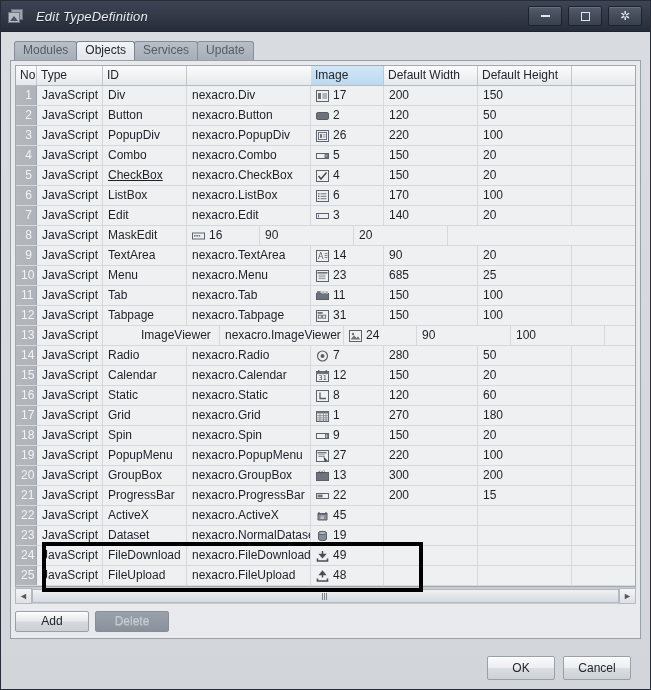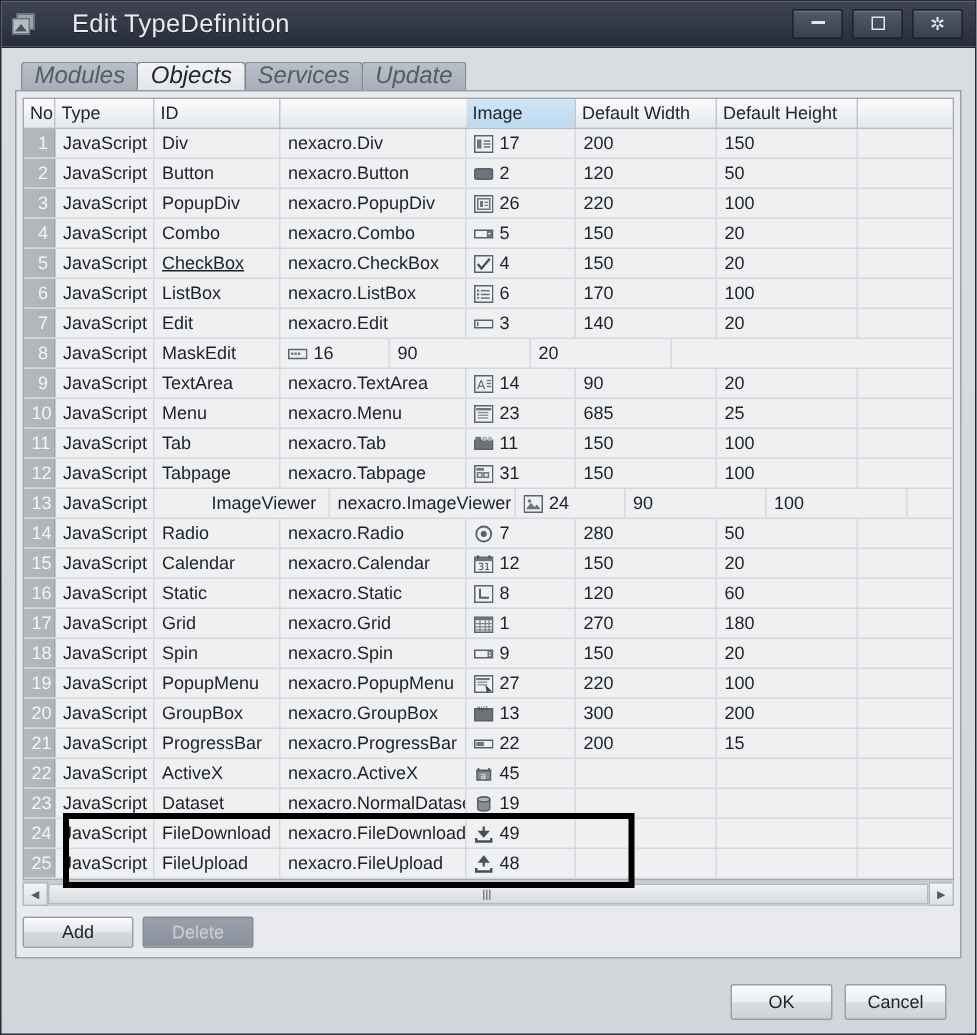--- a/index.html
+++ b/index.html
@@ -24,22 +24,23 @@
     border-bottom:1px solid #1e2430;
     display:flex;align-items:center;position:relative;
   }
   .app-icon{
     width:18px;height:18px;margin-left:7px;flex:0 0 18px;position:relative;
   }
   .app-icon .sq1{position:absolute;left:3px;top:2px;width:12px;height:11px;background:#9aa2ad;border:1px solid #6d757f;box-sizing:border-box;}
   .app-icon .sq2{position:absolute;left:0px;top:5px;width:12px;height:11px;background:#b6bcc4;border:1px solid #6d757f;box-sizing:border-box;}
   .app-icon .tri{position:absolute;left:2px;top:9px;width:0;height:0;border-left:4px solid transparent;border-right:4px solid transparent;border-bottom:5px solid #4a5260;}
   .title-text{
-    color:#e9ecef;font-size:17px;margin-left:22px;letter-spacing:.2px;
+    color:#e9ecef;font-size:13px;margin-left:10px;letter-spacing:.2px;
     text-shadow:0 1px 0 #1b2029;
+    font-style:italic;
   }
   .win-btns{position:absolute;right:8px;top:5px;display:flex;gap:6px;}
   .win-btn{
     width:34px;height:20px;box-sizing:border-box;
     border:1px solid #1d222c;border-radius:2px;
     background:linear-gradient(to bottom,#545c6c 0%,#454c5a 50%,#3a414e 100%);
     color:#e3e6ea;font-size:11px;line-height:18px;text-align:center;
     box-shadow:inset 0 1px 0 rgba(255,255,255,.14);
     cursor:default;
   }
@@ -49,26 +50,26 @@
 
   
   .client{
     flex:1 1 auto;padding:8px 9px 0 9px;display:flex;flex-direction:column;
     box-sizing:border-box;
   }
   
   .tabstrip{height:20px;display:flex;align-items:flex-end;padding-left:4px;position:relative;z-index:3;}
   .tab{
     height:19px;box-sizing:border-box;
-    padding:0 8px;line-height:17px;font-size:16px;
+    padding:0 8px;line-height:17px;font-size:12px;
     border:1px solid #848d98;border-bottom:none;
     border-radius:3px 3px 0 0;
     margin-right:-1px;
     background:linear-gradient(to bottom,#b9bfc7 0%,#a7aeb8 100%);
-    color:#555c66;cursor:default;font-style:italic;
+    color:#555c66;cursor:default;
   }
   .tab.active{
     background:linear-gradient(to bottom,#f2f3f5 0%,#e2e5e9 100%);
     color:#23272e;border-color:#7c858f;position:relative;z-index:2;
   }
   
   .gridpanel{
     flex:1 1 auto;margin-top:0;
     border:1px solid #9aa0a8;
     background:#e8eaed;

